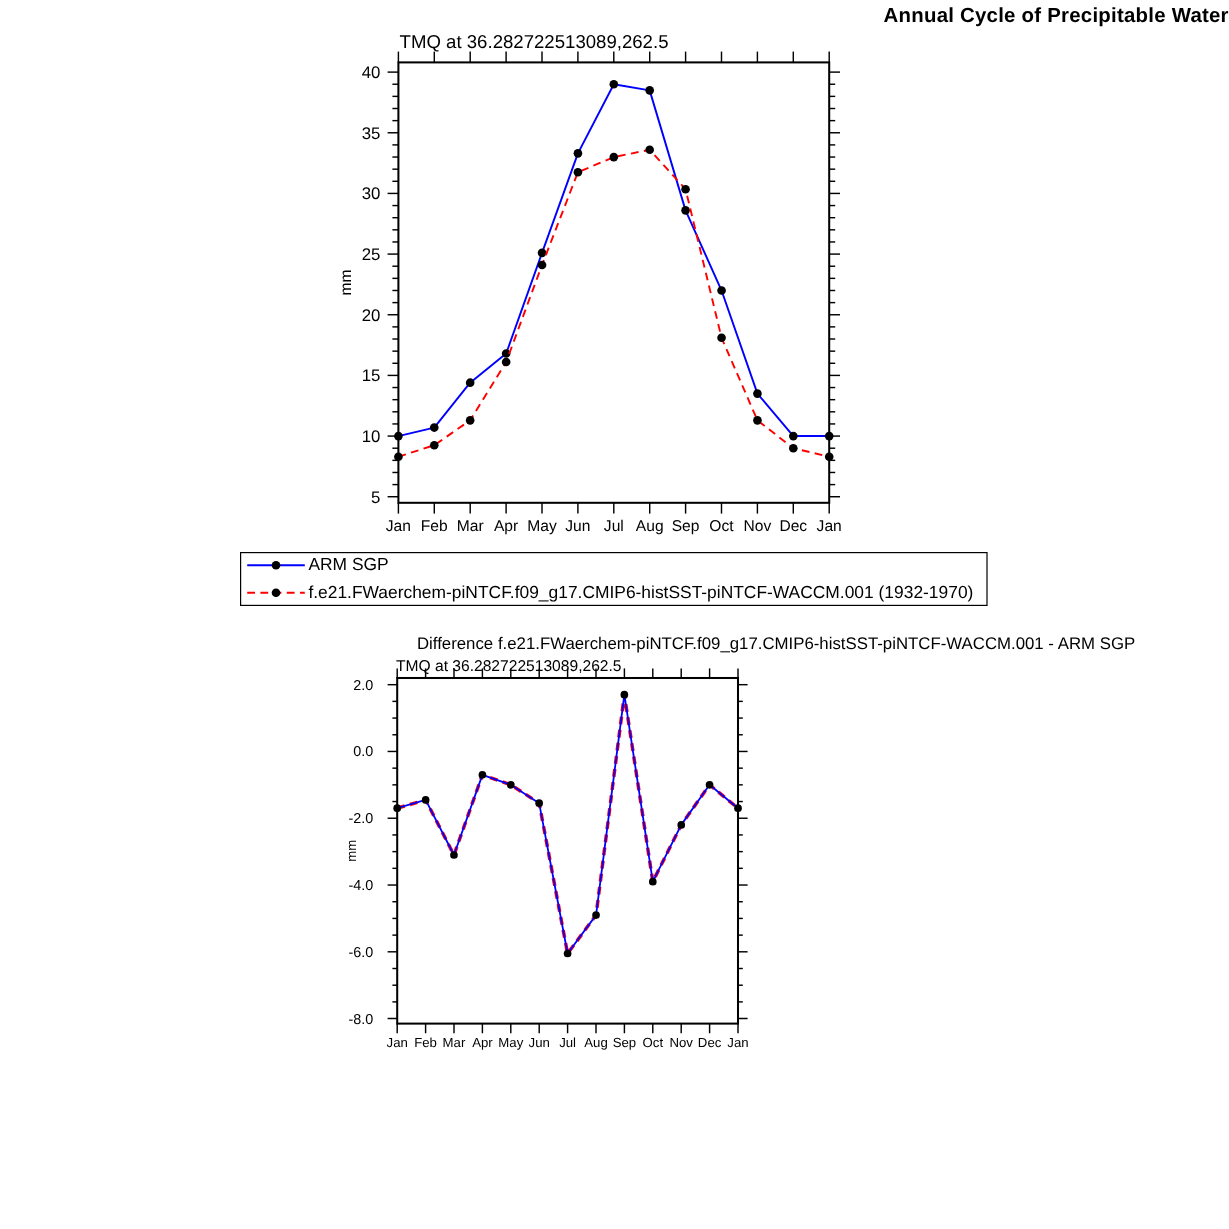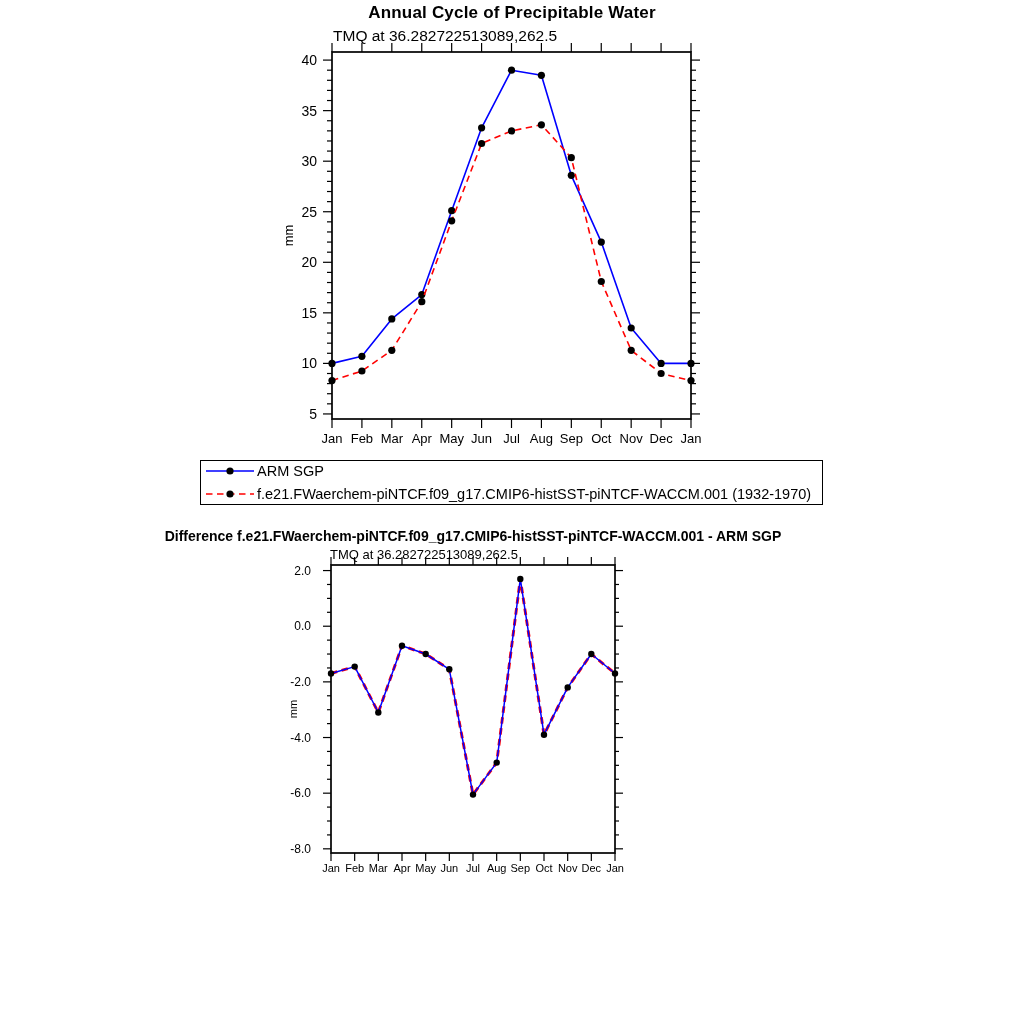--- a/index.html
+++ b/index.html
@@ -4,36 +4,36 @@
 <style>
   html,body{margin:0;padding:0;}
   body{
     width:1024px;height:1024px;background:#ffffff;position:relative;
     font-family:"Liberation Sans",sans-serif;color:#000;
     -webkit-font-smoothing:antialiased;
   }
   #chart-canvas{position:absolute;left:0;top:0;}
   svg text{font-family:"Liberation Sans",sans-serif;fill:#000;}
   .title1{
-    position:absolute;left:0;top:3px;width:1024px;text-align:center;
+    position:absolute;left:0;top:3px;width:1024px;text-align:right;
     font-size:17px;font-weight:bold;letter-spacing:0.2px;
   }
   .subtitle1{position:absolute;left:333px;top:27px;font-size:15.5px;}
   .legend{
     position:absolute;left:200px;top:460px;width:623px;height:45px;
     border:1px solid #000;box-sizing:border-box;
     display:flex;flex-direction:column;justify-content:space-between;
     padding-left:3px;background:transparent;
   }
   .legend-row{display:flex;align-items:center;height:20px;}
   .legend-sample{flex:0 0 auto;display:block;}
   .legend-label{font-size:14.5px;white-space:nowrap;margin-left:1px;}
   .title2{
-    position:absolute;left:0;top:528px;width:946px;text-align:center;
-    font-size:14px;font-weight:bold;
+    position:absolute;left:0;top:528px;width:946px;text-align:right;
+    font-size:14px;font-weight:normal;
   }
   .subtitle2{position:absolute;left:330px;top:547px;font-size:13px;}
 </style>
 </head>
 <body>
 
 <div class="title1">Annual Cycle of Precipitable Water</div>
 <div class="subtitle1">TMQ at 36.282722513089,262.5</div>
 
 <svg id="chart-canvas" width="1024" height="1024" viewBox="0 0 1024 1024">

